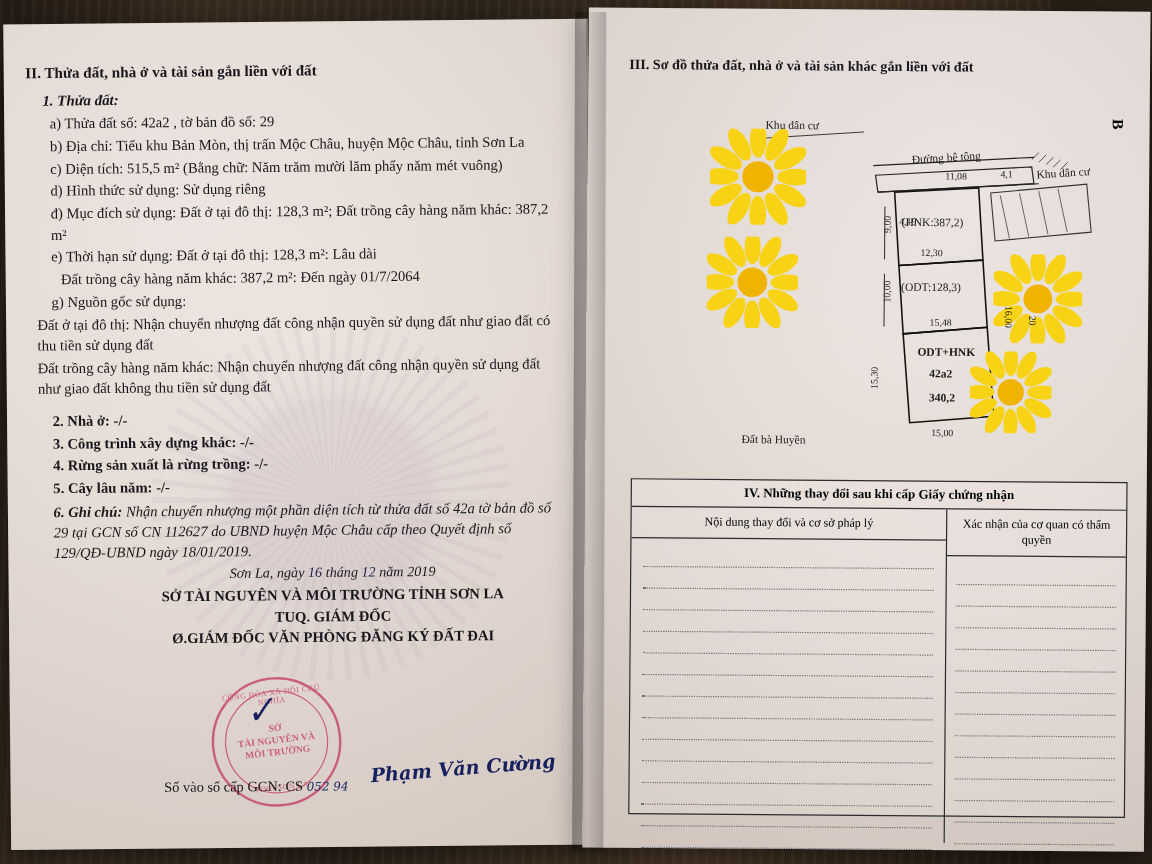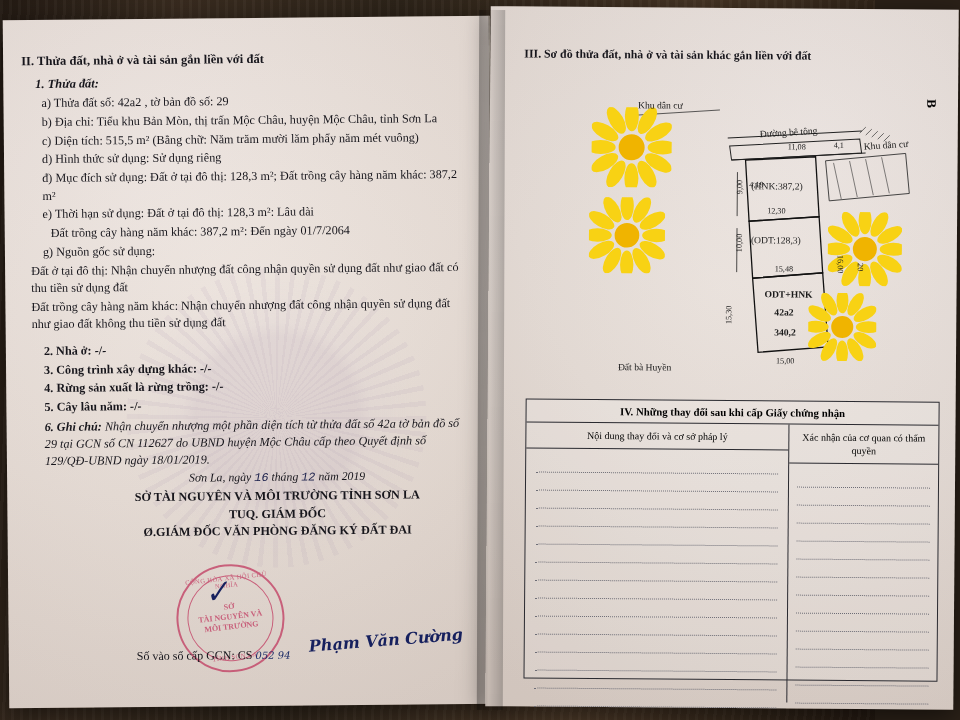--- a/index.html
+++ b/index.html
@@ -76,21 +76,21 @@
   .b{font-weight:bold;}
   .i{font-style:italic;}
   .bi{font-weight:bold;font-style:italic;}
 
   
   .sigblock{
     position:absolute;left:120px;top:452px;width:300px;text-align:center;
     color:#17161c;
   }
   .sig-date{font-size:11.8px;font-style:italic;margin-bottom:3px;}
-  .sig-hand{font-family:Liberation Mono, monospace;font-style:italic;color:#1a1f4b;}
+  .sig-hand{font-family:Liberation Serif, serif;font-style:italic;color:#1a1f4b;}
   .sig-org{font-weight:bold;font-size:12.2px;line-height:1.45;}
   .stamp{
     position:absolute;left:168px;top:546px;width:104px;height:104px;border-radius:50%;
     border:2.5px solid #c0345c;opacity:.72;
     transform:rotate(-6deg);
   }
   .stamp:before{
     content:"";position:absolute;left:9px;top:9px;right:9px;bottom:9px;
     border:1.4px solid #c0345c;border-radius:50%;
   }

